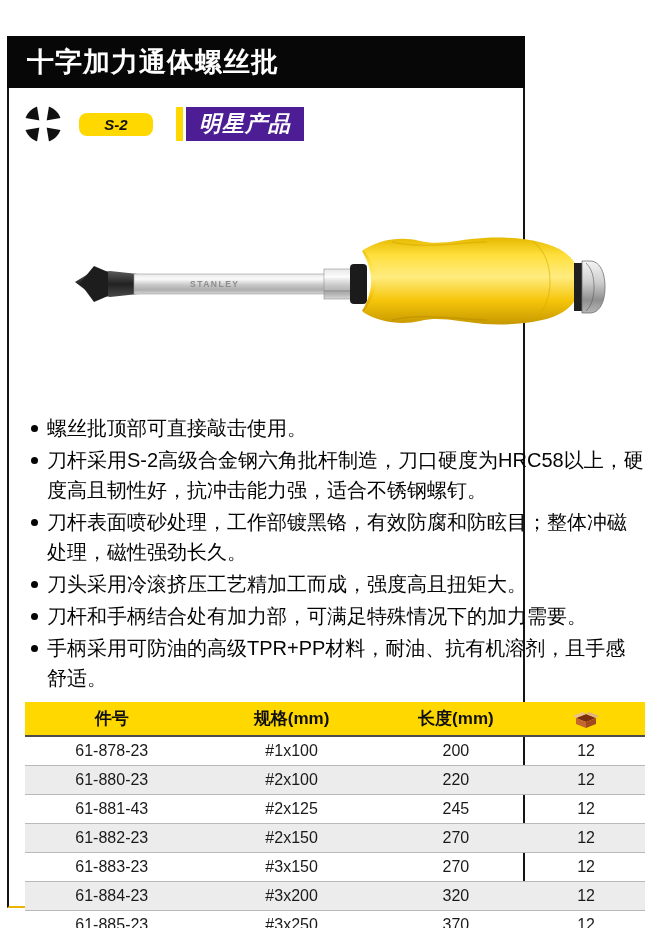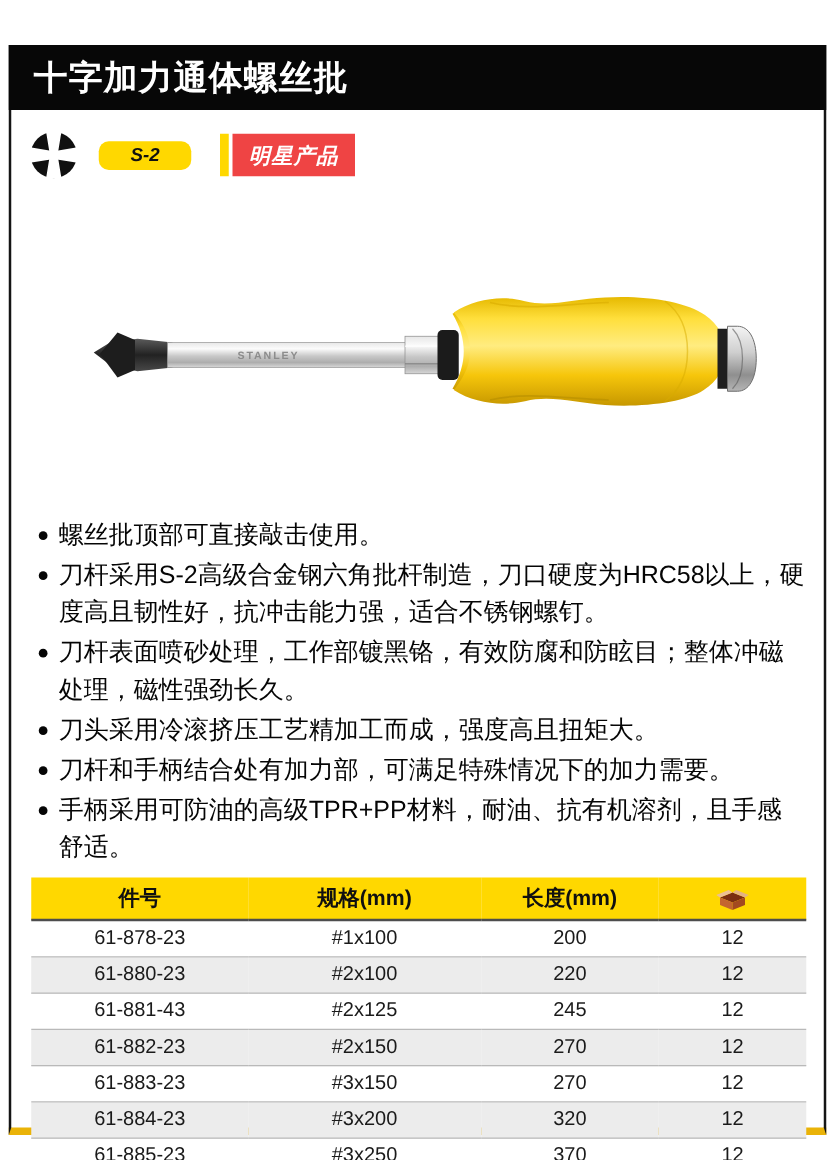--- a/index.html
+++ b/index.html
@@ -2,46 +2,46 @@
 <html><head>
 <meta charset="utf-8">
 <style>
   html,body{margin:0;padding:0;}
   body{
     width:665px;height:928px;position:relative;background:#ffffff;
     font-family:"Liberation Sans","DejaVu Sans",sans-serif;color:#111;
     overflow:hidden;
   }
   .page-frame{
-    position:absolute;left:7px;top:36px;width:654px;height:872px;
+    position:absolute;left:7px;top:36px;width:518px;height:872px;
     box-sizing:border-box;background:#fff;
-    border-left:2px solid #141414;border-right:2px solid #141414;border-bottom:6px solid #eab308;
+    border-left:2px solid #141414;border-right:2px solid #141414;border-bottom:2px solid #eab308;
   }
   .title-bar{
     height:52px;background:#070707;display:flex;align-items:center;
     margin:0 -2px;  
   }
   .title-bar h1{
     margin:0 0 0 20px;color:#ffffff;font-size:27px;font-weight:bold;letter-spacing:1px;
   }
   .badge-row{
     display:flex;align-items:center;margin:17px 0 0 15px;height:38px;text-align:center;
   }
   .ph-icon{width:38px;height:38px;display:block;}
   .s2-pill{
     margin-left:17px;width:74px;height:23px;border-radius:8px;background:#ffd800;
     display:flex;align-items:center;justify-content:center;
     font-style:italic;font-weight:bold;font-size:15px;color:#111;
   }
   .star-badge{display:flex;align-items:center;margin-left:23px;}
   .star-badge .stripe{width:7px;height:34px;background:#ffd800;}
   .star-badge .red-box{
-    margin-left:3px;height:34px;background:#ef4444;color:#fff;
+    margin-left:3px;height:34px;background:#4c1d95;color:#fff;
     display:flex;align-items:center;padding:0 13px;
-    font-style:italic;font-weight:bold;font-size:17px;letter-spacing:1px;
+    font-style:italic;font-weight:bold;font-size:22px;letter-spacing:1px;
   }
   .product-area{margin:68px 0 0 53px;width:560px;height:140px;}
   .features{
     list-style:none;margin:62px 0 0 20px;padding:0;width:616px;
   }
   .features li{
     position:relative;padding-left:18px;font-size:20px;line-height:30px;
     margin-bottom:2px;color:#050505;
   }
   .features li::before{

